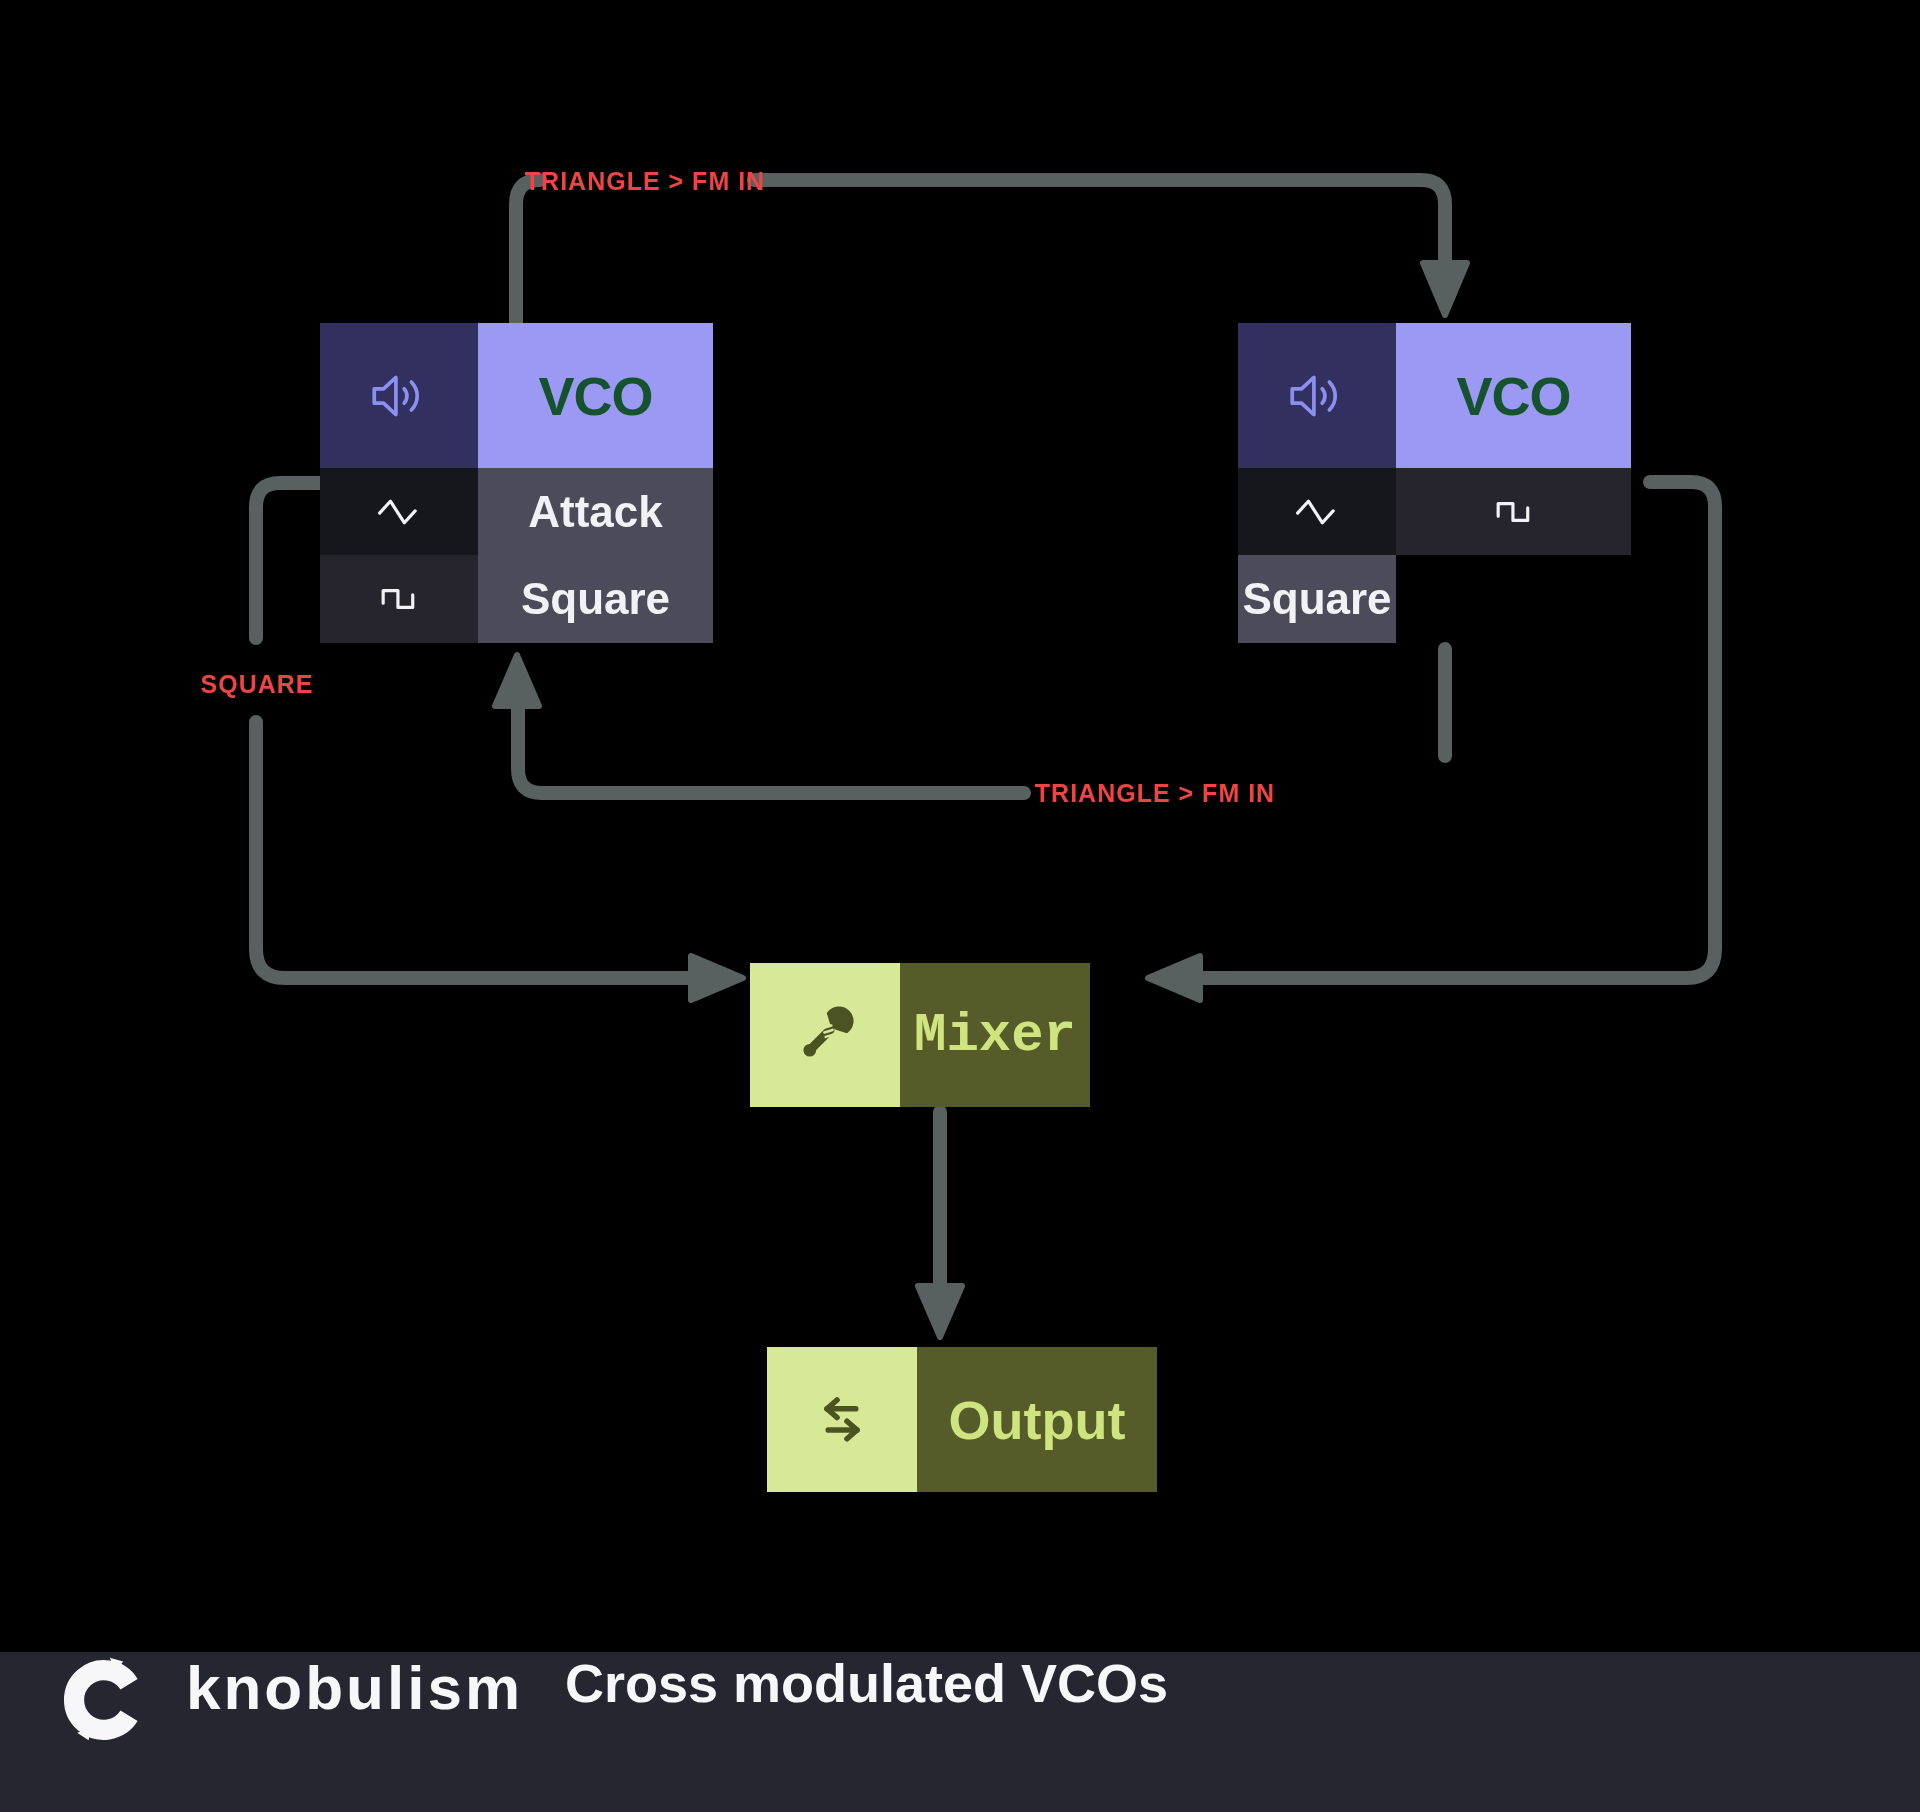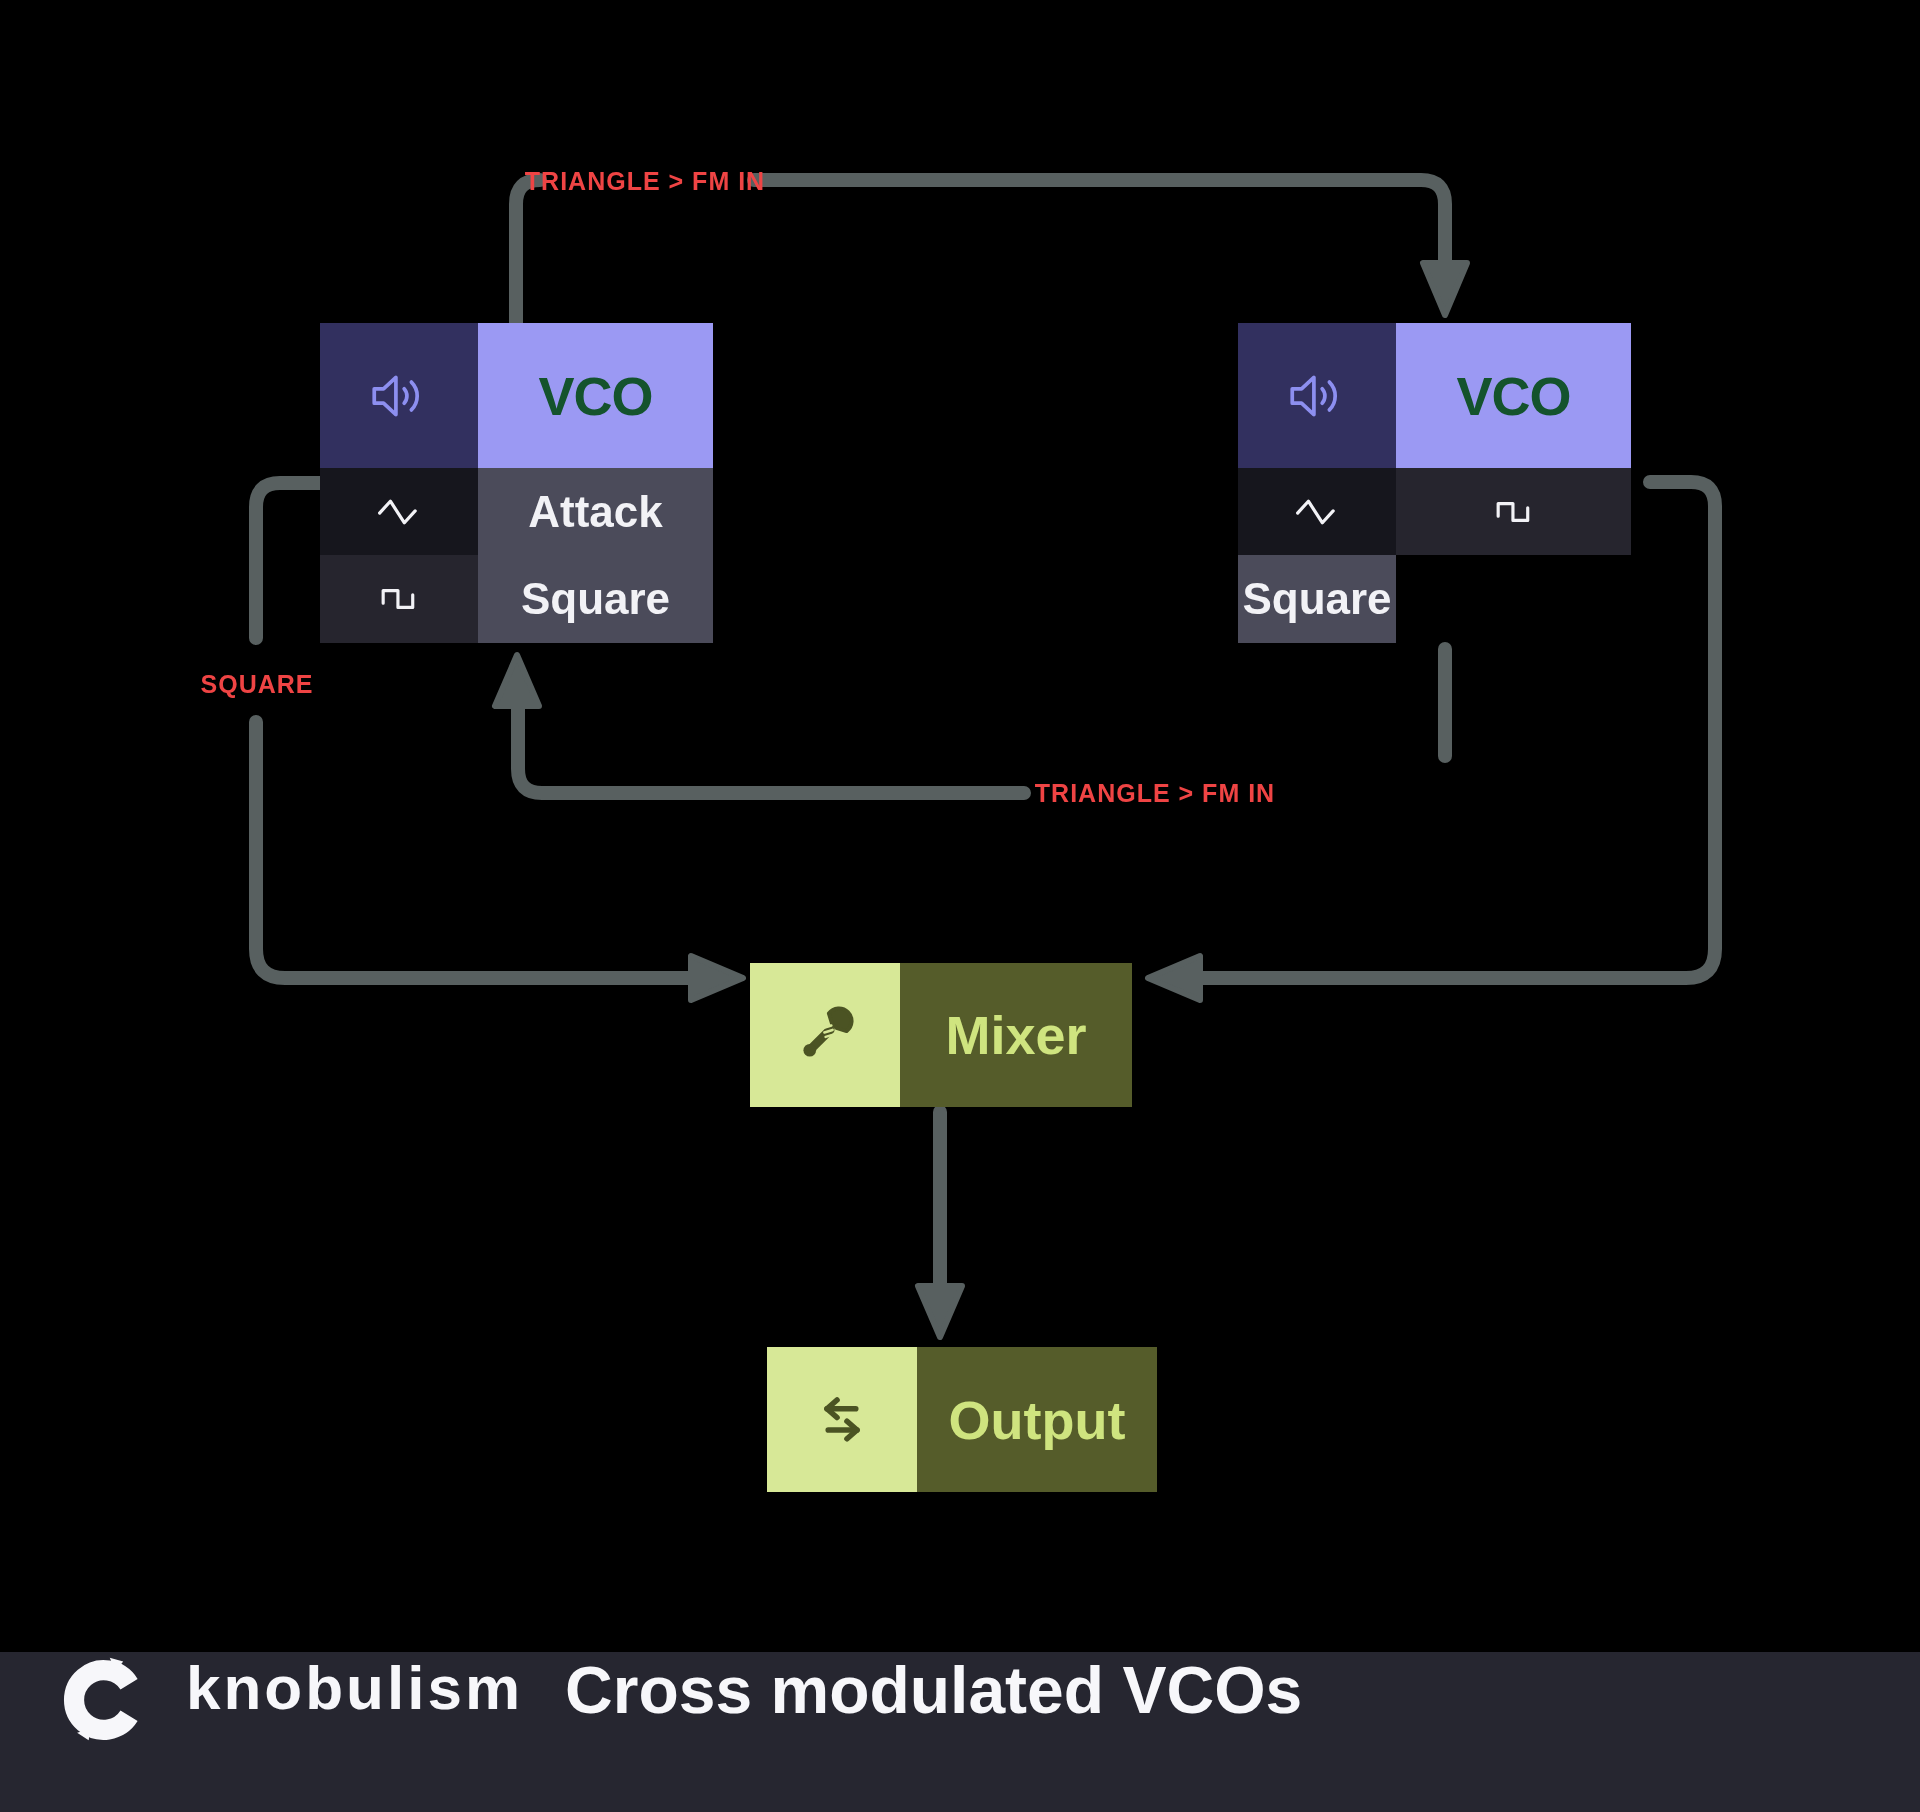--- a/index.html
+++ b/index.html
@@ -23,21 +23,21 @@
   .green .glabel{background:#555c2a;color:#cfe47f;font-size:54px;font-weight:bold;}
 
   
   .conn-label{position:absolute;transform:translate(-50%,-50%);
     color:#ef4444;font-size:25px;font-weight:bold;letter-spacing:1px;white-space:nowrap;}
 
   
   .footer{position:absolute;left:0;top:1652px;width:1920px;height:160px;background:#262630;
     display:flex;align-items:flex-start;padding-left:56px;box-sizing:border-box;gap:34px;}
   .brand{color:#f7f7fa;font-size:62px;font-weight:bold;letter-spacing:3px;}
-  .title{color:#f7f7fa;font-size:66px;font-weight:bold;letter-spacing:0px;margin-left:8px;}
+  .title{color:#f7f7fa;font-size:54px;font-weight:bold;letter-spacing:0px;margin-left:8px;}
 
   svg{display:block;}
   .lines{position:absolute;left:0;top:0;}
 </style>
 </head>
 <body>
 
 <div class="stage">
 
   <svg class="lines" width="1920" height="1812" viewBox="0 0 1920 1812">
@@ -107,21 +107,21 @@
       </svg>
     </div>
     <div class="cell ricon2">
       <svg width="38" height="28" viewBox="0 0 36 26" fill="none" stroke="#f2f2f6" stroke-width="3" stroke-linejoin="round" stroke-linecap="round">
         <path d="M3 17 V5 H17 V21 H31 V9"></path>
       </svg>
     </div>
     <div class="cell rlabel">Square</div>
   </div>
 
-  <div class="node green" style="left:750px;top:963px;width:382px;">
+  <div class="node green" style="left:750px;top:963px;width:340px;font-family:Liberation Mono, monospace;">
     <div class="cell gicon">
       <svg width="66" height="66" viewBox="0 0 52 52">
         <g stroke="#4b5323" fill="none" stroke-linecap="round">
           <line x1="15" y1="37" x2="30" y2="22" stroke-width="7"></line>
           <path d="M29 9 a10 10 0 1 1 14 14 l-8 -2.5 -3.5 -3.5 z" fill="#4b5323" stroke-width="3" stroke-linejoin="round"></path>
           <circle cx="14" cy="38" r="5" fill="#4b5323" stroke="none"></circle>
           <g stroke="#d7e897" stroke-width="2">
             <line x1="24.5" y1="20.5" x2="31" y2="18.5"></line>
             <line x1="25.5" y1="24" x2="32" y2="22"></line>
             <line x1="26.5" y1="27.5" x2="33" y2="25.5"></line>

